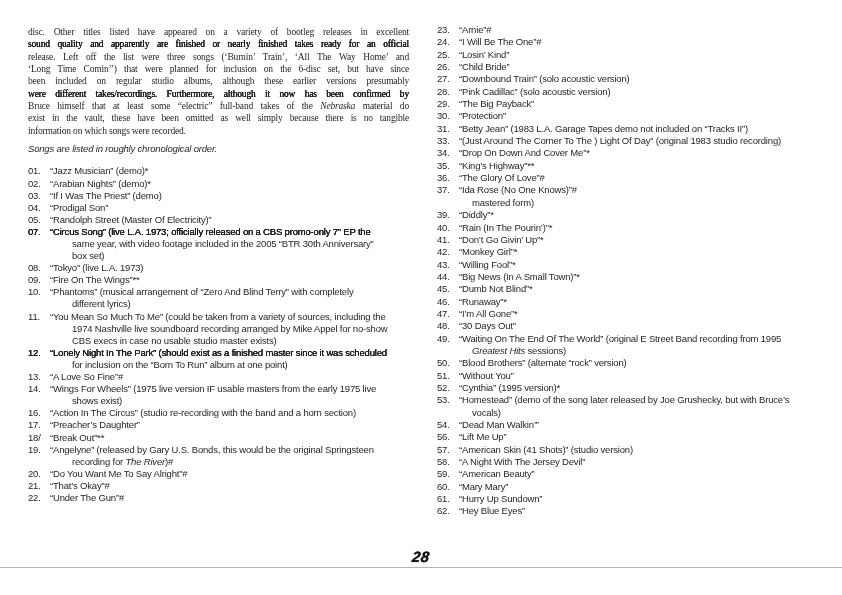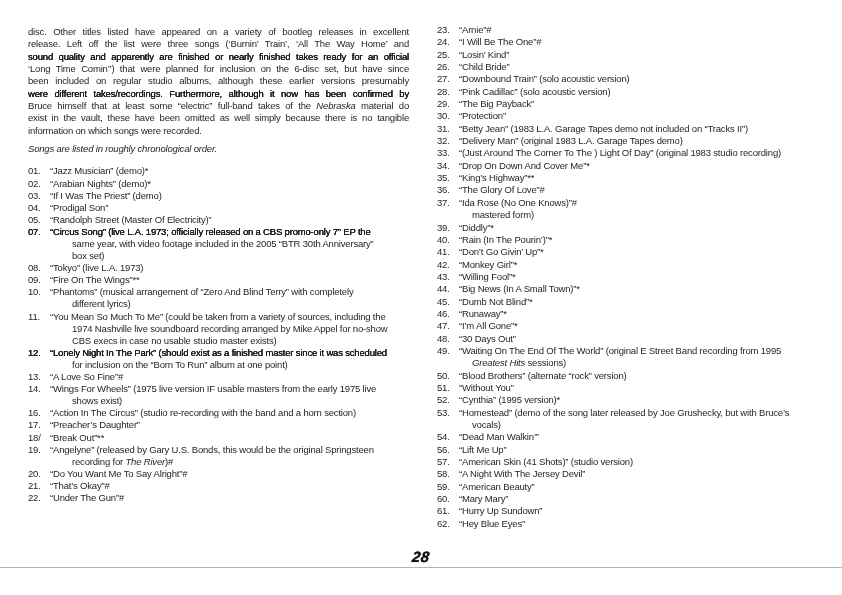--- a/index.html
+++ b/index.html
@@ -16,20 +16,21 @@
     color: #1f1f1f;
   }
   .col { position: absolute; }
   .col-left  { left: 28px;  top: 26px; width: 381px; }
   .col-right { left: 437px; top: 24px; width: 392px; }
 
   .jline {
     line-height: 12.35px;
     text-align: justify;
     text-align-last: justify;
+    font-family: Liberation Serif, serif;
   }
   .jline.end { text-align-last: left; }
 
   .note { margin-top: 6px; line-height: 12.35px; font-style: italic; }
   .list { margin-top: 10px; }
 
   .row { white-space: nowrap; }
   .col-left  .row { line-height: 12.1px; }
   .col-right .row { line-height: 12.35px; }
 
@@ -59,22 +60,22 @@
     border-top: 1.4px solid #b3b3b3;
     height: 0;
   }
 </style>
 </head>
 <body>
 
 <div class="col col-left">
   <div id="intro">
       <div class="jline"><span>disc.  Other titles listed have appeared on a variety of bootleg releases in excellent</span></div>
+      <div class="jline dk"><span>sound quality and apparently are finished or nearly finished takes ready for an official</span></div>
       <div class="jline"><span>release.  Left off the list were three songs (‘Burnin’ Train’, ‘All The Way Home’ and</span></div>
-      <div class="jline dk"><span>sound quality and apparently are finished or nearly finished takes ready for an official</span></div>
       <div class="jline"><span>‘Long Time Comin’’) that were planned for inclusion on the 6-disc set, but have since</span></div>
       <div class="jline"><span>been included on regular studio albums, although these earlier versions presumably</span></div>
       <div class="jline dk"><span>were different takes/recordings.  Furthermore, although it now has been confirmed by</span></div>
       <div class="jline"><span>Bruce himself that at least some “electric” full-band takes of the </span><span class="it">Nebraska</span><span> material do</span></div>
       <div class="jline"><span>exist in the vault, these have been omitted as well simply because there is no tangible</span></div>
       <div class="jline end"><span>information on which songs were recorded.</span></div>
     </div>
   <div class="note">Songs are listed in roughly chronological order.</div>
   <div id="list-left" class="list">
       <div class="row"><span class="num">01.</span><span class="txt"><span>“Jazz Musician” (demo)*</span></span></div>
@@ -112,21 +113,20 @@
   <div id="list-right" class="list" style="margin-top:0">
       <div class="row"><span class="num">23.</span><span class="txt"><span>“Arnie”#</span></span></div>
       <div class="row"><span class="num">24.</span><span class="txt"><span>“I Will Be The One”#</span></span></div>
       <div class="row"><span class="num">25.</span><span class="txt"><span>“Losin’ Kind”</span></span></div>
       <div class="row"><span class="num">26.</span><span class="txt"><span>“Child Bride”</span></span></div>
       <div class="row"><span class="num">27.</span><span class="txt"><span>“Downbound Train” (solo acoustic version)</span></span></div>
       <div class="row"><span class="num">28.</span><span class="txt"><span>“Pink Cadillac” (solo acoustic version)</span></span></div>
       <div class="row"><span class="num">29.</span><span class="txt"><span>“The Big Payback”</span></span></div>
       <div class="row"><span class="num">30.</span><span class="txt"><span>“Protection”</span></span></div>
       <div class="row"><span class="num">31.</span><span class="txt"><span>“Betty Jean” (1983 L.A. Garage Tapes demo not included on “Tracks II”)</span></span></div>
-      <div class="row"><span class="num">32.</span><span class="txt"><span>“Delivery Man” (original 1983 L.A. Garage Tapes demo)</span></span></div>
       <div class="row"><span class="num">33.</span><span class="txt"><span>“(Just Around The Corner To The ) Light Of Day” (original 1983 studio recording)</span></span></div>
       <div class="row"><span class="num">34.</span><span class="txt"><span>“Drop On Down And Cover Me”*</span></span></div>
       <div class="row"><span class="num">35.</span><span class="txt"><span>“King’s Highway”**</span></span></div>
       <div class="row"><span class="num">36.</span><span class="txt"><span>“The Glory Of Love”#</span></span></div>
       <div class="row"><span class="num">37.</span><span class="txt"><span>“Ida Rose (No One Knows)”#</span></span></div>
       <div class="row"><span class="num"></span><span class="txt cont"><span>mastered form)</span></span></div>
       <div class="row"><span class="num">39.</span><span class="txt"><span>“Diddly”*</span></span></div>
       <div class="row"><span class="num">40.</span><span class="txt"><span>“Rain (In The Pourin’)”*</span></span></div>
       <div class="row"><span class="num">41.</span><span class="txt"><span>“Don’t Go Givin’ Up”*</span></span></div>
       <div class="row"><span class="num">42.</span><span class="txt"><span>“Monkey Girl”*</span></span></div>

